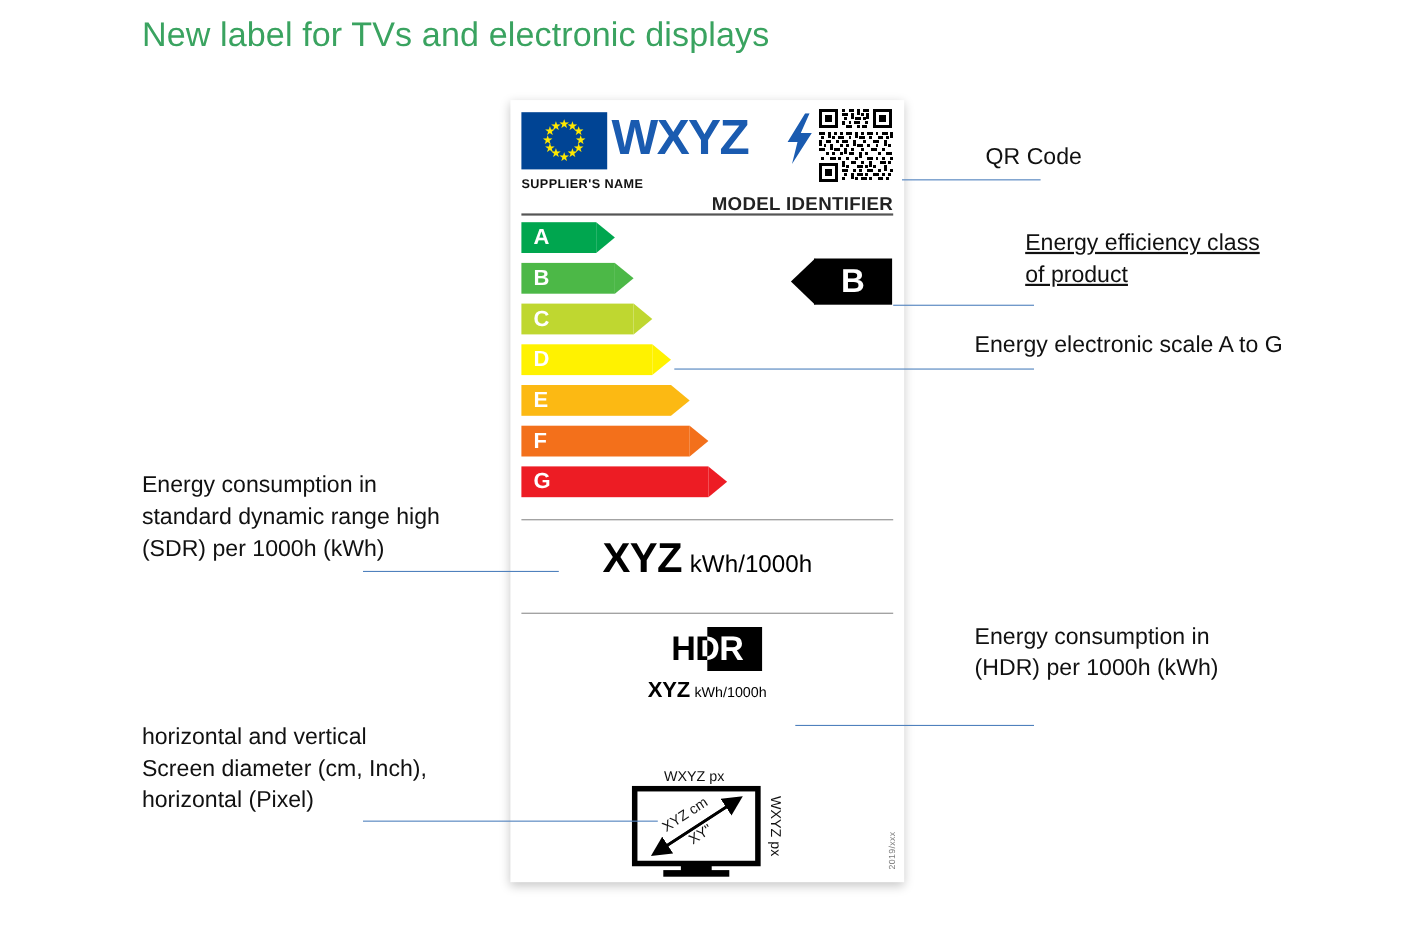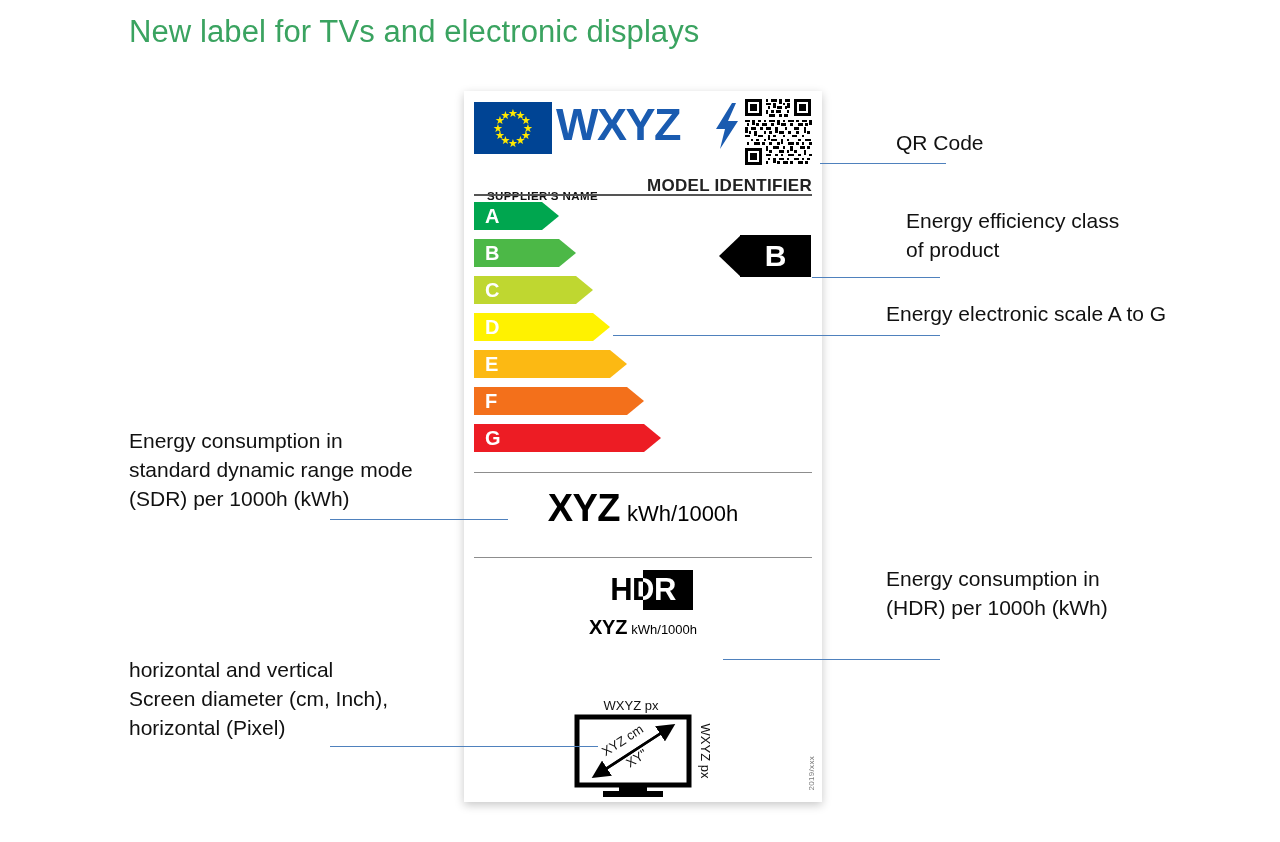--- a/index.html
+++ b/index.html
@@ -38,22 +38,22 @@
   .energ{
     position:absolute;left:92px;top:8px;
     font-size:45px;font-weight:bold;color:#1a5bb0;
     letter-spacing:-1.5px;line-height:52px;
     font-family:"Liberation Sans","DejaVu Sans",sans-serif;
   }
   .bolt{position:absolute;left:250px;top:12px;width:26px;height:46px;}
   .qr{position:absolute;left:277px;top:6px;width:74px;height:70px;}
 
   .supplier{
-    position:absolute;left:10px;top:99px;
-    font-size:11.5px;font-weight:bold;color:#111;letter-spacing:.4px;margin-left:13px;
+    position:absolute;left:10px;top:71px;
+    font-size:11.5px;font-weight:bold;color:#111;letter-spacing:.4px;
   }
   .model{
     position:absolute;right:10px;top:85px;
     font-size:17px;font-weight:700;color:#222;letter-spacing:.3px;
   }
   .rule{position:absolute;background:#8d8d8d;height:1px;left:10px;right:10px;}
   .rule.r1{top:103px;height:1.5px;background:#555;}
   .rule.r2{top:381px;}
   .rule.r3{top:466px;}
 
@@ -378,32 +378,32 @@
         <text id="tvside" x="132" y="55" font-family="Liberation Sans, sans-serif" font-size="13" fill="#111" text-anchor="middle" transform="rotate(90 132 55)">WXYZ px</text>
       </svg>
     </div>
 
     <div class="vertcode">2019/xxx</div>
   </div>
 
   <div class="ann l" style="left:896px;top:128px;">QR Code</div>
   <div class="conn" style="left:820px;top:163px;width:126px;"></div>
 
-  <div class="ann l" style="left:906px;top:206px;">
+  <div class="ann l" style="left:932px;top:206px;text-decoration:underline;">
     <div>Energy efficiency class</div>
     <div>of product</div>
   </div>
   <div class="conn" style="left:812px;top:277px;width:128px;"></div>
 
   <div class="ann l" style="left:886px;top:299px;">Energy electronic scale A to G</div>
   <div class="conn" style="left:613px;top:335px;width:327px;"></div>
 
   <div class="ann l" style="left:129px;top:426px;">
     <div>Energy consumption in</div>
-    <div>standard dynamic range mode</div>
+    <div>standard dynamic range high</div>
     <div>(SDR) per 1000h (kWh)</div>
   </div>
   <div class="conn" style="left:330px;top:519px;width:178px;"></div>
 
   <div class="ann l" style="left:886px;top:564px;">
     <div>Energy consumption in</div>
     <div>(HDR) per 1000h (kWh)</div>
   </div>
   <div class="conn" style="left:723px;top:659px;width:217px;"></div>
 

